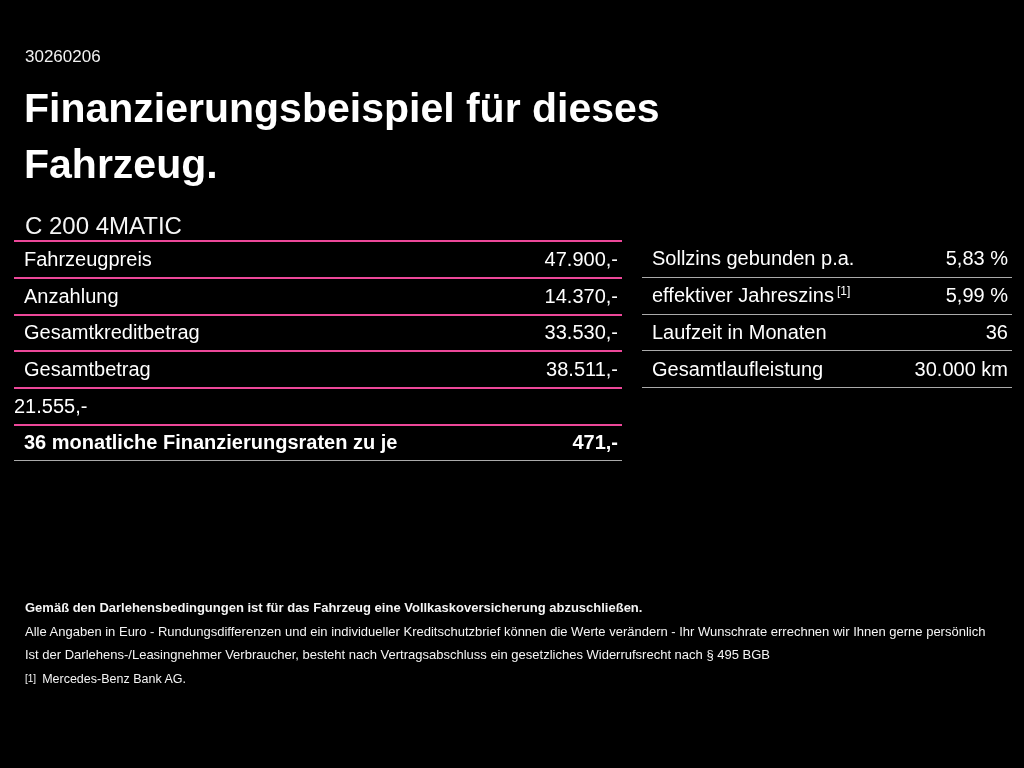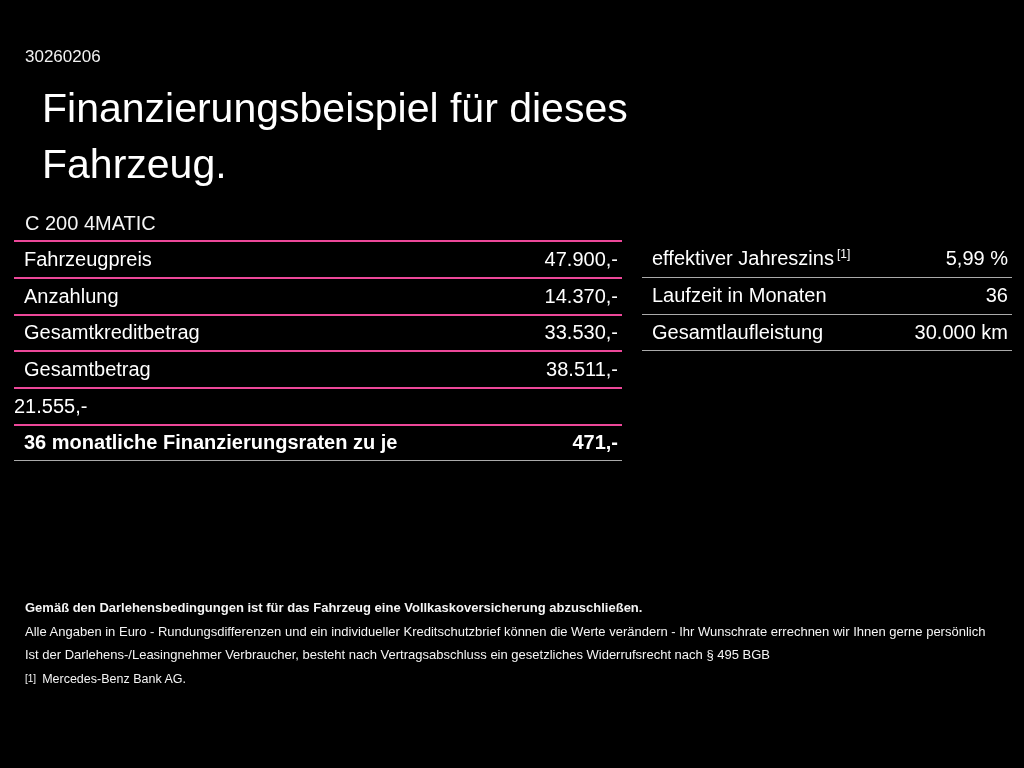--- a/index.html
+++ b/index.html
@@ -13,31 +13,31 @@
     overflow: hidden;
   }
   .doc-number {
     position: absolute;
     left: 25px; top: 47px;
     font-size: 17px;
     color: #f2f2f2;
   }
   .page-title {
     position: absolute;
-    left: 42px; top: 80px;
+    left: 24px; top: 80px;
     font-size: 41px;
     line-height: 56px;
-    font-weight: 400;
+    font-weight: 700;
     color: #ffffff;
     letter-spacing: 0px;
   }
   .model-name {
     position: absolute;
     left: 25px; top: 212px;
-    font-size: 20px;
+    font-size: 24px;
     color: #f5f5f5;
   }
   
   .ftable {
     position: absolute;
     top: 240px;
     font-size: 20px;
   }
   .ftable.left {
     left: 14px;
@@ -124,20 +124,24 @@
       <span class="val">21.555,-</span>
     </div>
     <div class="frow bold">
       <span class="lbl">36 monatliche Finanzierungsraten zu je</span>
       <span class="val">471,-</span>
     </div>
   </div>
 
   <div class="ftable right">
     <div class="frow">
+      <span class="lbl">Sollzins gebunden p.a.</span>
+      <span class="val">5,83 %</span>
+    </div>
+    <div class="frow">
       <span class="lbl"><span>effektiver Jahreszins</span><span class="sup-marker">[1]</span></span>
       <span class="val">5,99 %</span>
     </div>
     <div class="frow">
       <span class="lbl">Laufzeit in Monaten</span>
       <span class="val">36</span>
     </div>
     <div class="frow">
       <span class="lbl">Gesamtlaufleistung</span>
       <span class="val">30.000 km</span>

